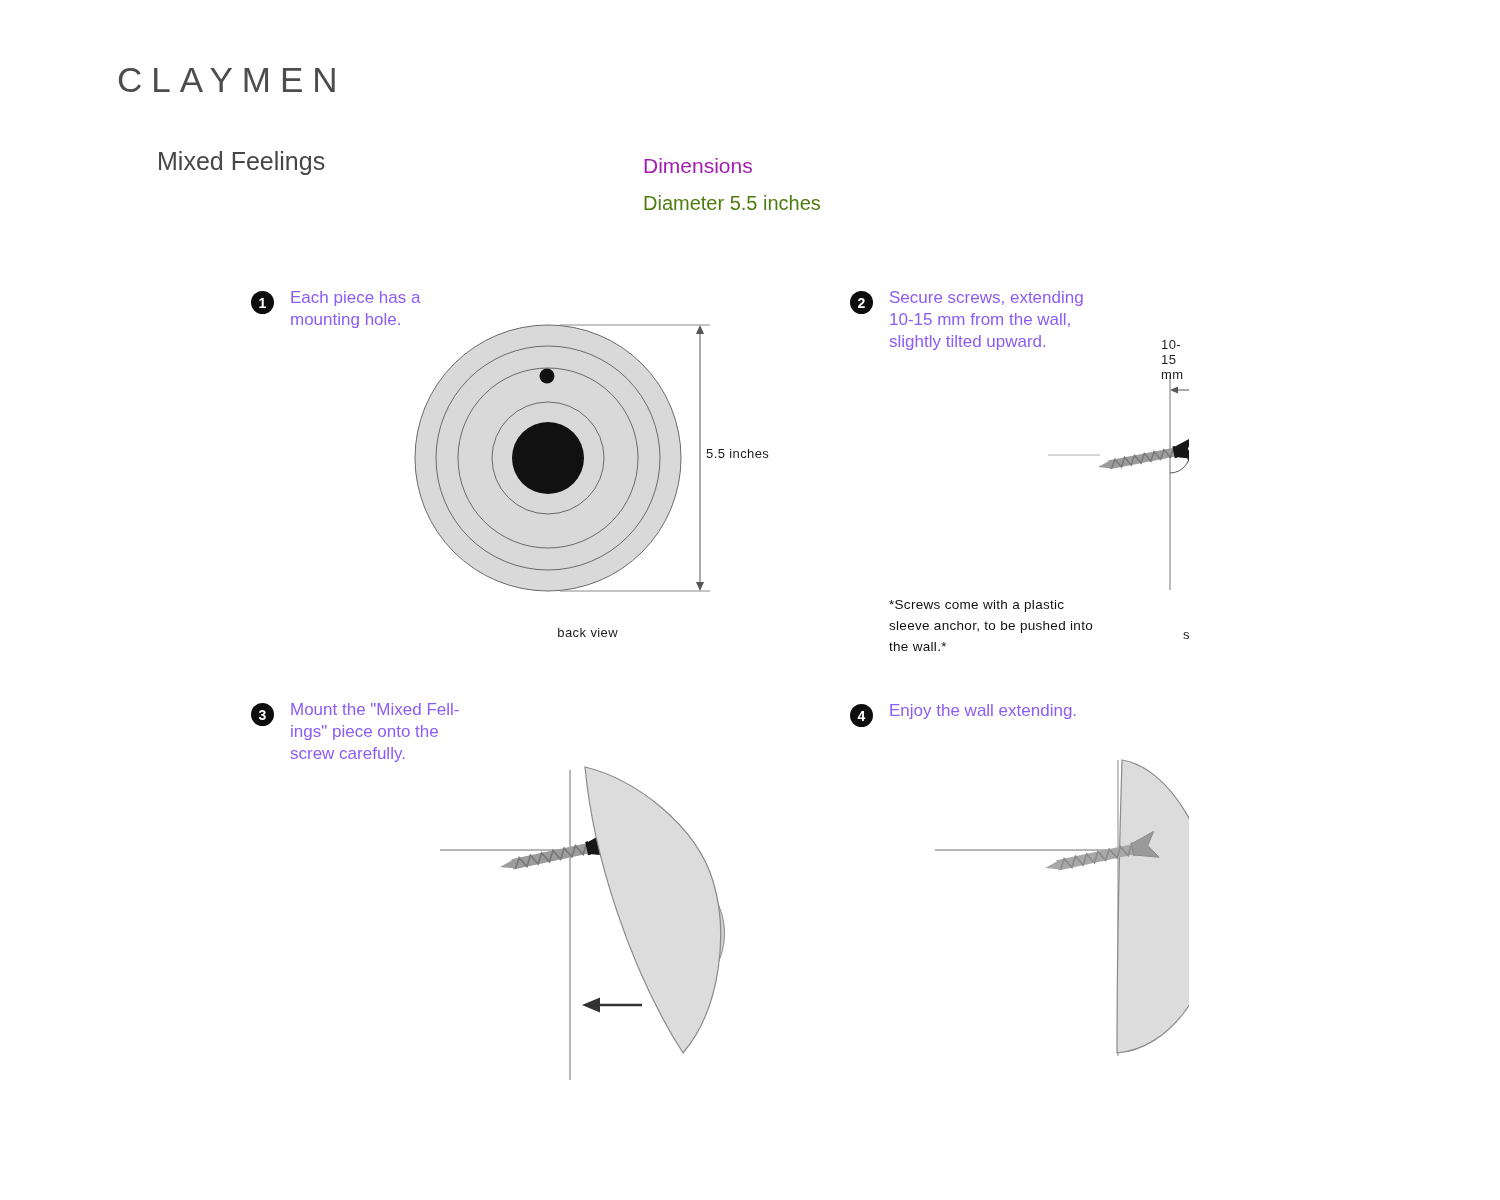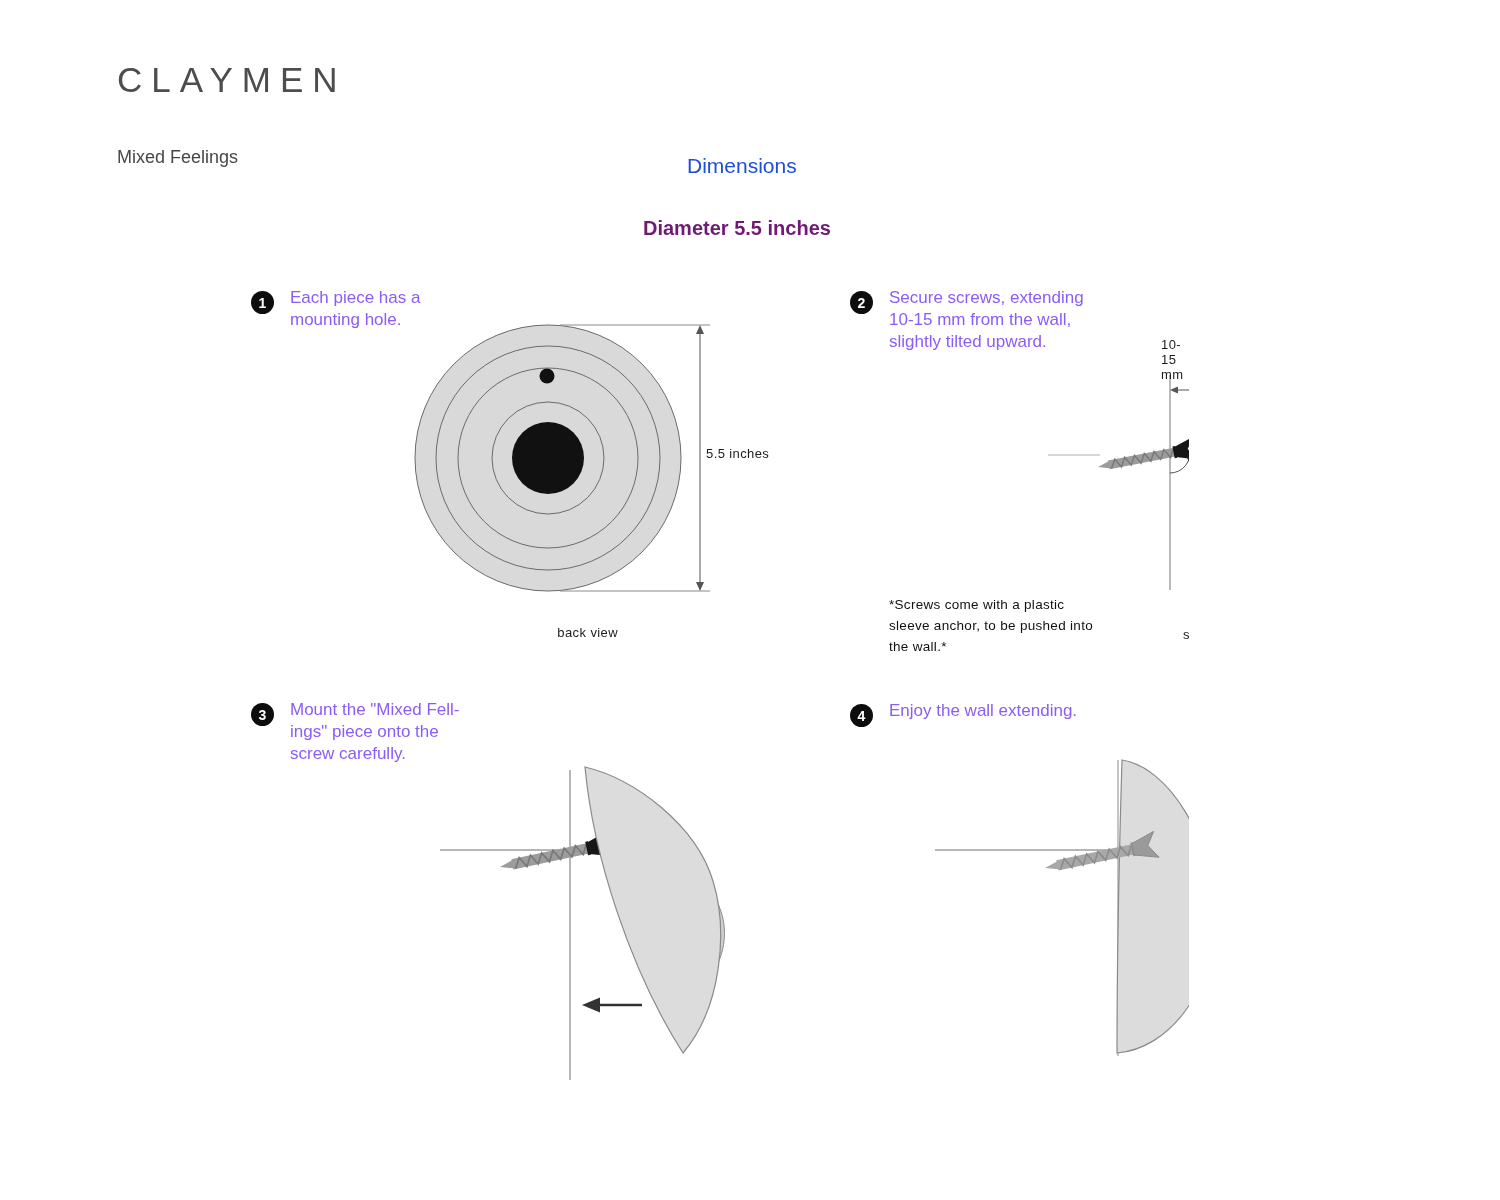--- a/index.html
+++ b/index.html
@@ -1,22 +1,22 @@
 <!DOCTYPE html>
 <html><head>
 <meta charset="utf-8">
 <style>
   html,body{margin:0;padding:0;background:#fff;}
   .page{position:relative;width:1189px;height:1200px;background:#fff;overflow:hidden;
         font-family:"Liberation Sans","DejaVu Sans",sans-serif;color:#222;}
   .abs{position:absolute;}
   .brand{font-size:35px;letter-spacing:9px;color:#4d4d4d;font-weight:400;}
-  .product{font-size:18px;color:#474747;font-weight:400;}
-  .dim-title{font-size:21px;color:#1d4ed8;font-weight:500;margin-left:44px;}
-  .dim-value{font-size:20px;color:#701a75;font-weight:700;margin-top:25px;}
+  .product{font-size:25px;color:#474747;font-weight:400;margin-left:40px;}
+  .dim-title{font-size:21px;color:#a21caf;font-weight:500;}
+  .dim-value{font-size:20px;color:#4d7c0f;font-weight:400;}
   .badge{width:23px;height:23px;border-radius:50%;background:#0d0d0d;color:#fff;
          font-size:14px;font-weight:700;display:flex;align-items:center;justify-content:center;}
   .step-text{font-size:17px;line-height:22px;color:#8b5cf6;white-space:pre-line;}
   .caption{font-size:13px;color:#1c1c1c;letter-spacing:0.4px;}
   .caption.center{text-align:right;}
   .note{font-size:13.5px;line-height:21px;letter-spacing:0.3px;color:#111;white-space:pre-line;}
   svg{display:block;}
 </style>
 </head>
 <body>

